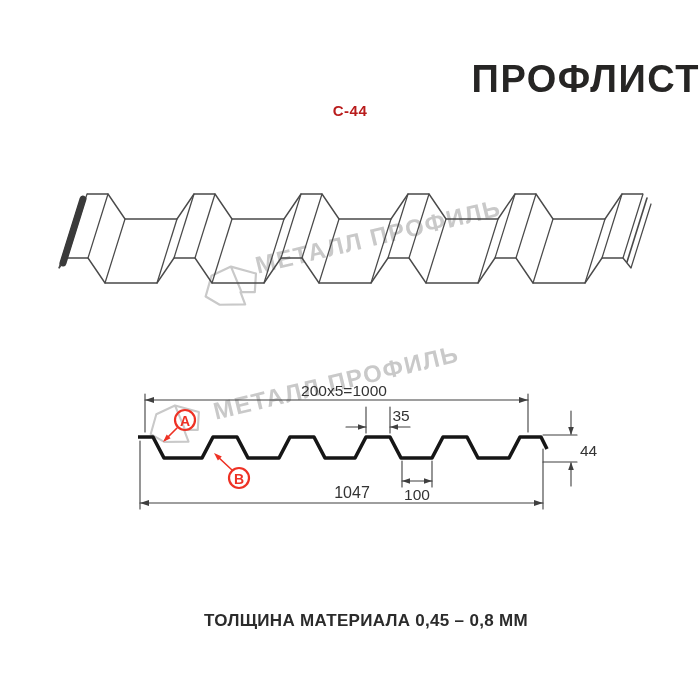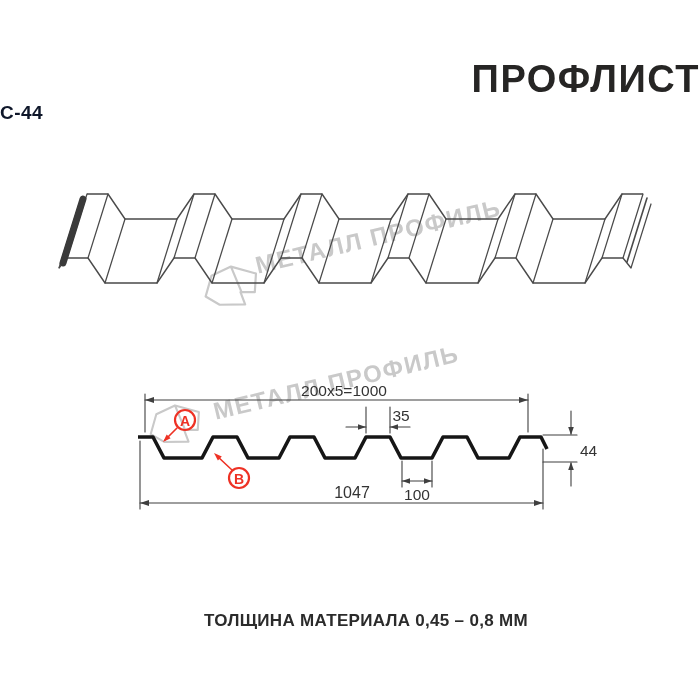--- a/index.html
+++ b/index.html
@@ -5,22 +5,22 @@
   html,body{margin:0;padding:0;background:#ffffff;}
   .stage{
     position:relative;width:700px;height:700px;background:#ffffff;
     overflow:hidden;font-family:"Liberation Sans",sans-serif;
   }
   .page-title{
     position:absolute;top:58px;left:0;width:700px;text-align:right;
     font-size:38px;font-weight:bold;letter-spacing:1.5px;color:#262524;
   }
   .page-subtitle{
-    position:absolute;top:102px;left:0;width:700px;
-    font-size:19px;font-weight:bold;letter-spacing:.5px;color:#0f172a;
+    position:absolute;top:102px;left:0;width:700px;text-align:center;
+    font-size:15px;font-weight:bold;letter-spacing:.5px;color:#b91c1c;
   }
   .footer-note{
     position:absolute;top:611px;left:16px;width:700px;text-align:center;
     font-size:17px;font-weight:bold;letter-spacing:.3px;color:#2b2b2b;
   }
   .wm{position:absolute;z-index:0;color:#c9c9c9;}
   .wm-text{
     font-weight:bold;font-size:24px;letter-spacing:1.5px;white-space:nowrap;
     transform:rotate(-13.5deg);transform-origin:left center;
   }

